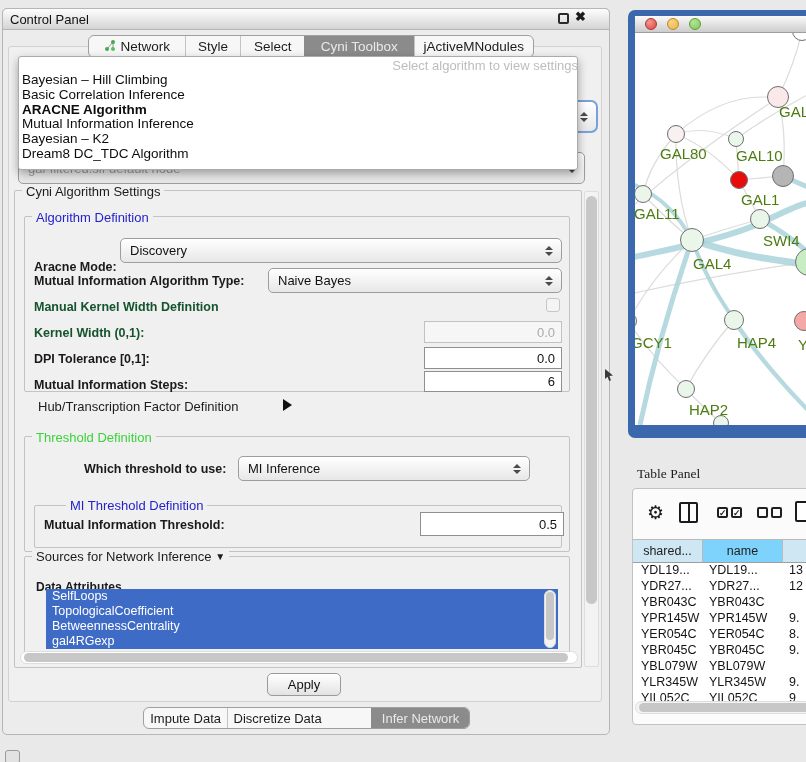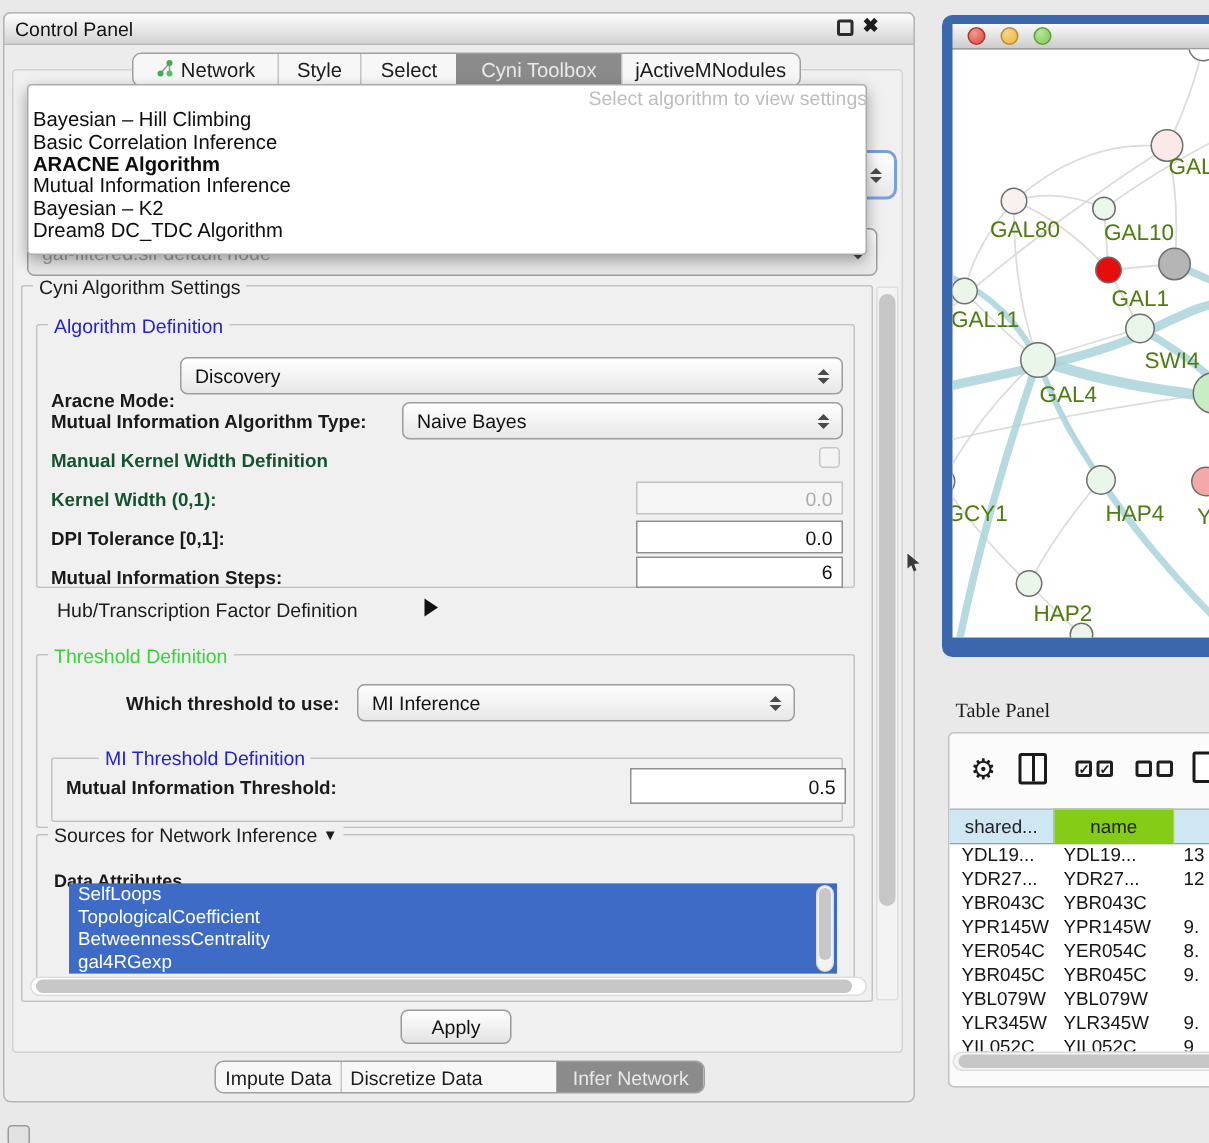--- a/index.html
+++ b/index.html
@@ -312,21 +312,21 @@
         <span class="ck">✓</span>
       </div>
     <div style="position:absolute;left:124px;top:18px;display:flex;gap:3px;">
         <span class="ck"></span>
         <span class="ck"></span>
       </div>
     <div style="position:absolute;left:162px;top:12px;width:16px;height:21px;border:2px solid #1a1a1a;border-radius:2px;background:#fff;"></div>
 
     <div id="tp-header" style="position:absolute;left:0;top:50px;width:100%;height:24px;">
         <div class="tp-hcell" style="left: 0px; width: 70px; background: rgb(207, 231, 243);">shared...</div>
-        <div class="tp-hcell" style="left: 70px; width: 80px; background: #84cc16;">name</div>
+        <div class="tp-hcell" style="left: 70px; width: 80px; background: #7dd3fc;">name</div>
         <div class="tp-hcell" style="left: 150px; width: 60px; background: rgb(207, 231, 243);"></div>
       </div>
 
     <div id="tp-rows" style="position:absolute;left:0;top:74px;width:100%;height:138px;overflow:hidden;background:#ffffff;">
         <div class="tp-row" style="top: 0px;">
           <span style="left: 8px;">YDL19...</span>
           <span style="left: 76px;">YDL19...</span>
           <span style="left: 156px;">13</span>
         </div>
         <div class="tp-row" style="top: 16px;">

